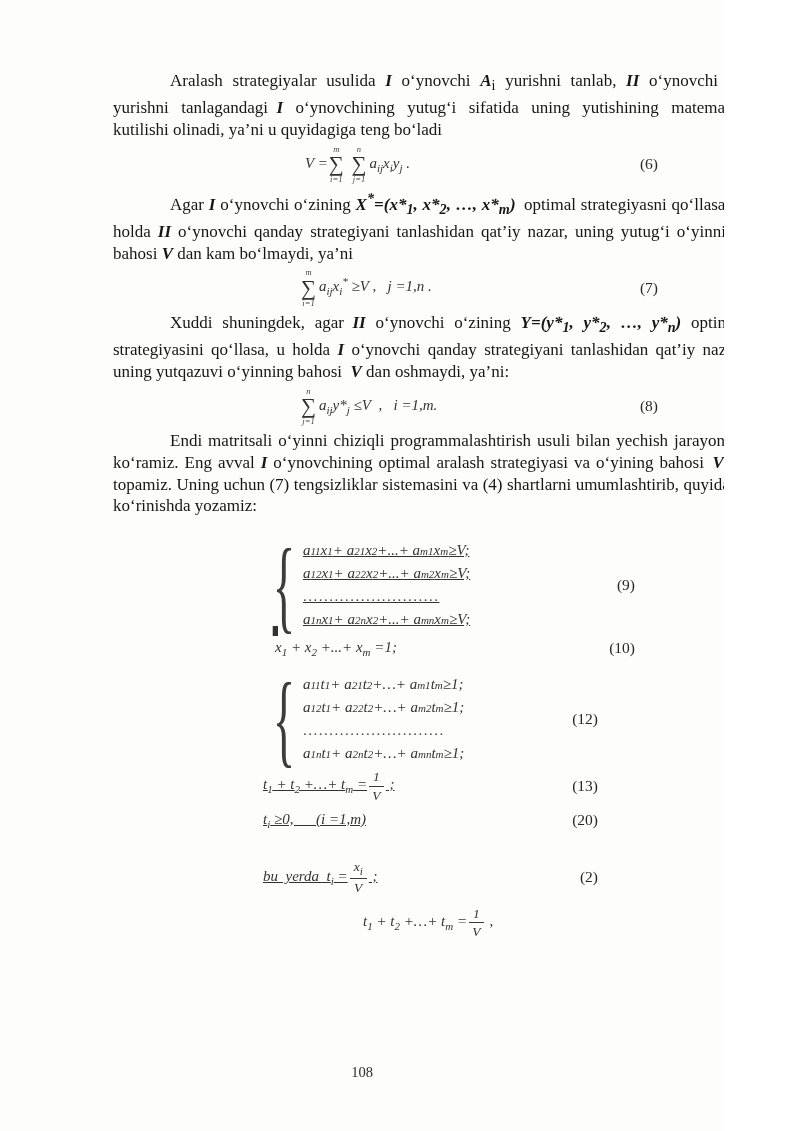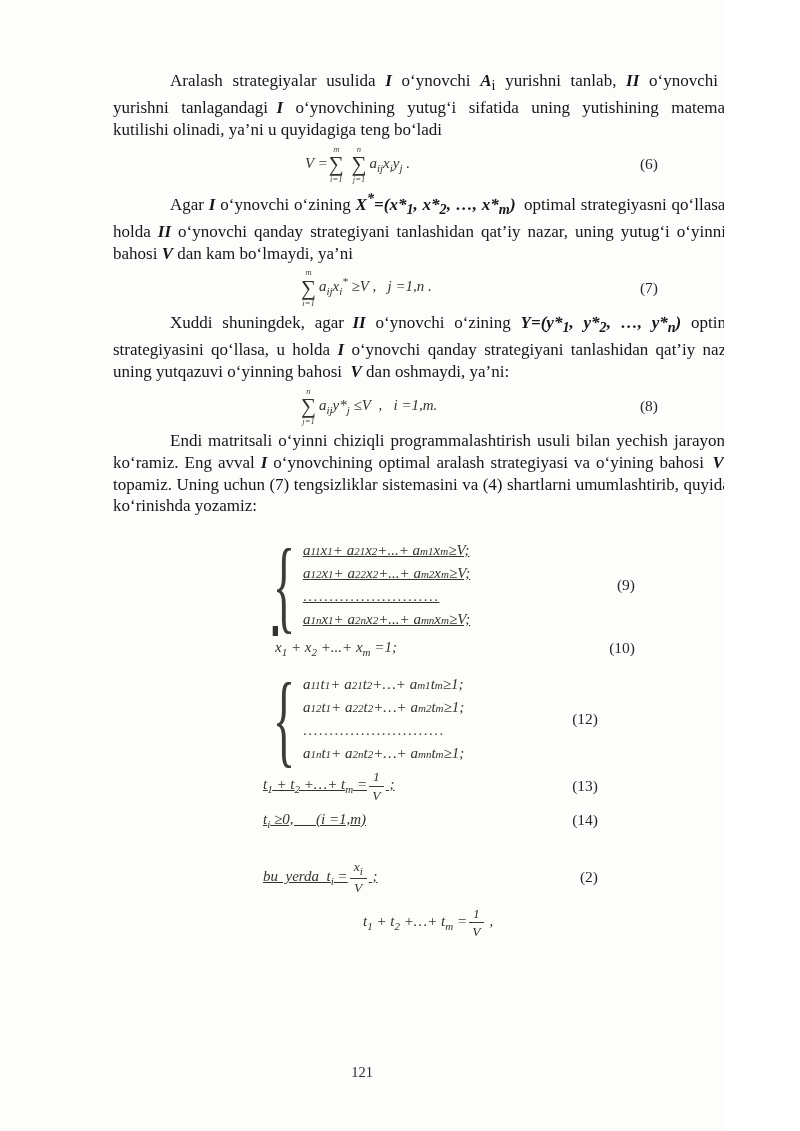--- a/index.html
+++ b/index.html
@@ -193,35 +193,35 @@
     <div class="eqrow pl-150">
       <span class="math">t<sub>1</sub> + t<sub>2</sub> +…+ t<sub>m</sub> =<span class="frac">
             <span class="fn">1</span>
             <span class="fd">V</span>
           </span> ;</span>
       <span class="eqnum num-c">(13)</span>
     </div>
 
     <div class="eqrow pl-150">
       <span class="math">t<sub>i</sub> ≥0,  (i =1,m)</span>
-      <span class="eqnum num-c">(14)</span>
+      <span class="eqnum num-c">(20)</span>
     </div>
 
     <div class="eqrow pl-150 mt-26 mb-10">
       <span class="math">bu yerda t<sub>i</sub> =<span class="frac">
             <span class="fn">x<sub>i</sub></span>
             <span class="fd">V</span>
           </span> ;</span>
       <span class="eqnum num-c">(2)</span>
     </div>
 
 
     <div class="eqrow pl-250 mt-6">
       <span class="math">t<sub>1</sub> + t<sub>2</sub> +…+ t<sub>m</sub> =<span class="frac">
             <span class="fn">1</span>
             <span class="fd">V</span>
           </span> ,</span>
     </div>
 
   </div>
 
-  <div class="pagenum">121</div>
+  <div class="pagenum">108</div>
 </div>
 
 </body></html>

